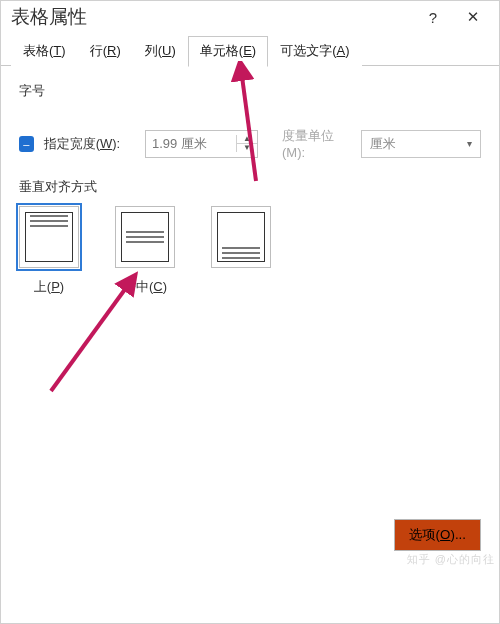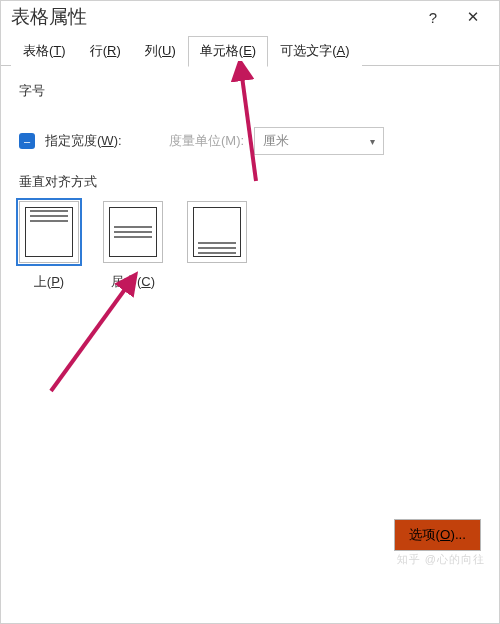--- a/index.html
+++ b/index.html
@@ -18,33 +18,33 @@
   .chk::after{content:"\2013";}
   .txt{width:100px;}
   .spin{display:flex;align-items:center;border:1px solid #c3c3c3;height:26px;background:#fff;}
   .spin input{border:none;width:78px;padding:0 6px;height:24px;font-size:13px;outline:none;color:#777;background:transparent;}
   .spin .arrows{display:flex;flex-direction:column;width:20px;border-left:1px solid #d0d0d0;}
   .spin .arrows span{flex:1;display:flex;align-items:center;justify-content:center;font-size:8px;color:#555;line-height:1;}
   .spin .arrows span:first-child{border-bottom:1px solid #d0d0d0;}
   .unit-label{color:#a7a7a7;margin-left:14px;}
   .select{display:flex;align-items:center;justify-content:space-between;border:1px solid #c7c7c7;height:26px;width:112px;padding:0 8px;color:#888;}
   .select .caret{font-size:10px;color:#666;}
-  .align-row{display:flex;gap:24px;margin-top:6px;}
+  .align-row{display:flex;gap:36px;margin-top:6px;}
   .align-item{display:flex;flex-direction:column;align-items:center;gap:10px;}
   .thumb{width:60px;height:62px;border:1px solid #bdbdbd;background:#fff;position:relative;box-sizing:border-box;padding:5px;}
   .align-item.selected .thumb{outline:2px solid #2f7bd6;outline-offset:1px;}
   .cell{width:100%;height:100%;border:1px solid #333;box-sizing:border-box;display:flex;flex-direction:column;padding:2px 4px;gap:3px;}
   .cell.top{justify-content:flex-start;}
   .cell.middle{justify-content:center;}
   .cell.bottom{justify-content:flex-end;}
   .line{height:2px;background:#777;width:100%;}
   .options-btn{position:absolute;right:18px;bottom:72px;border:1px solid #b6b6b6;background:#c2410c;padding:6px 14px;text-align:center;}
   .footer{position:absolute;left:0;right:0;bottom:0;border-top:1px solid #d8d8d8;background:#f3f3f3;height:50px;display:flex;align-items:center;justify-content:flex-end;padding:0 14px;gap:12px;}
   .footer .btn{border:1px solid #b6b6b6;background:#fdfdfd;padding:6px 26px;}
-  .watermark{position:absolute;right:14px;bottom:56px;color:#d7d7d7;font-size:11px;letter-spacing:1px;}
+  .watermark{position:absolute;right:4px;bottom:56px;color:#d7d7d7;font-size:11px;letter-spacing:1px;}
   svg.arrow{position:absolute;pointer-events:none;}
 </style>
 </head>
 <body>
 
 <div class="window">
 
   <div class="titlebar">
     <div class="title">表格属性</div>
     <div class="wbtn">
@@ -64,20 +64,27 @@
     </div>
 
   <div class="content">
 
     <div class="section-label">字号</div>
 
     <div class="row">
       <span class="chk"></span>
       <span class="txt">
         <span>指定宽度</span>(<u>W</u>):
+      </span>
+      <span class="spin">
+        <input value="1.99 厘米" style="">
+        <span class="arrows">
+          <span>▲</span>
+          <span>▼</span>
+        </span>
       </span>
       <span class="unit-label">度量单位(M):</span>
       <span class="select">
         <span>厘米</span>
         <span class="caret">▾</span>
       </span>
     </div>
 
     <div class="section-label">垂直对齐方式</div>
 

